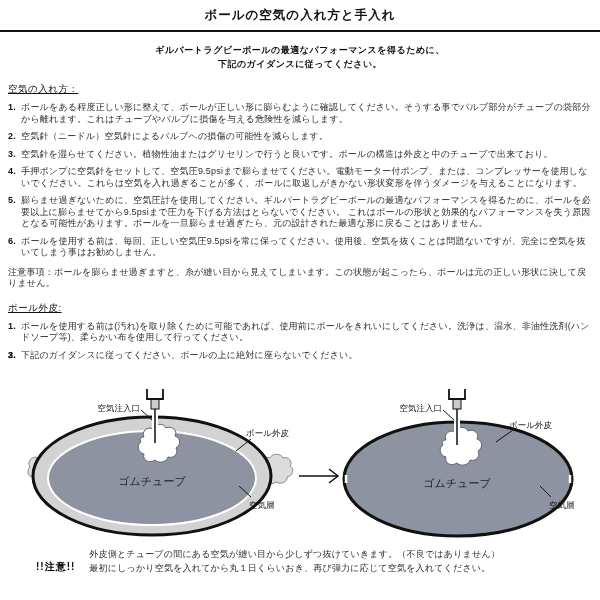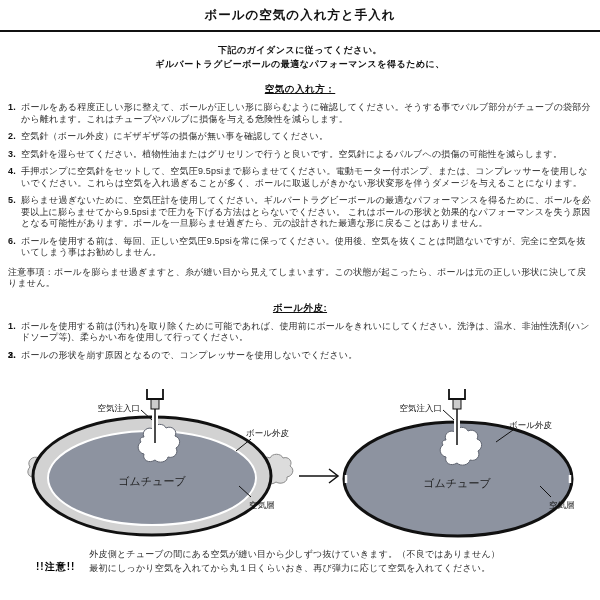--- a/index.html
+++ b/index.html
@@ -15,22 +15,22 @@
     text-align:center;font-size:12.5px;font-weight:bold;color:#111;
     padding-top:7px;padding-bottom:6px;
     border-bottom:2.5px solid #111;
     letter-spacing:1px;
   }
   .intro{
     margin-top:12px;text-align:center;font-weight:bold;color:#111;
     font-size:9px;line-height:1.5;letter-spacing:0.5px;
   }
   .section-heading{
-    margin:12px 8px 0 8px;font-size:9.5px;font-weight:bold;color:#111;
-    text-decoration:underline;letter-spacing:0.5px;text-align:center;
+    margin:12px 8px 0 8px;font-size:9.5px;font-weight:normal;color:#111;
+    text-decoration:underline;letter-spacing:0.5px;
   }
   ol.steps{
     list-style:none;margin:2px 6px 0 8px;padding:0;
   }
   ol.steps li{
     position:relative;padding-left:13px;margin-top:6px;
     font-size:9px;line-height:11.5px;letter-spacing:0.2px;color:#2e2e2e;
   }
   ol.steps li .num{
     position:absolute;left:0;top:0;font-weight:bold;color:#111;
@@ -51,43 +51,43 @@
   }
 </style>
 </head>
 <body>
 
 <div class="page">
 
   <div class="title">ボールの空気の入れ方と手入れ</div>
 
   <div class="intro">
+    <div>ギルバートラグビーボールの最適なパフォーマンスを得るために、</div>
     <div>下記のガイダンスに従ってください。</div>
-    <div>ギルバートラグビーボールの最適なパフォーマンスを得るために、</div>
   </div>
 
   <div class="section-heading">空気の入れ方：</div>
 
   <ol class="steps">
     <li><span class="num">1.</span><span>ボールをある程度正しい形に整えて、ボールが正しい形に膨らむように確認してください。そうする事でバルブ部分がチューブの袋部分から離れます。これはチューブやバルブに損傷を与える危険性を減らします。</span></li>
-    <li><span class="num">2.</span><span>空気針（ボール外皮）にギザギザ等の損傷が無い事を確認してください。</span></li>
-    <li><span class="num">3.</span><span>空気針を湿らせてください。植物性油またはグリセリンで行うと良いです。空気針によるバルブへの損傷の可能性を減らします。</span></li>
+    <li><span class="num">2.</span><span>空気針（ニードル）空気針によるバルブへの損傷の可能性を減らします。</span></li>
+    <li><span class="num">3.</span><span>空気針を湿らせてください。植物性油またはグリセリンで行うと良いです。ボールの構造は外皮と中のチューブで出来ており。</span></li>
     <li><span class="num">4.</span><span>手押ポンプに空気針をセットして、空気圧9.5psiまで膨らませてください。電動モーター付ポンプ、または、コンプレッサーを使用しないでください。これらは空気を入れ過ぎることが多く、ボールに取返しがきかない形状変形を伴うダメージを与えることになります。</span></li>
     <li><span class="num">5.</span><span>膨らませ過ぎないために、空気圧計を使用してください。ギルバートラグビーボールの最適なパフォーマンスを得るために、ボールを必要以上に膨らませてから9.5psiまで圧力を下げる方法はとらないでください。 これはボールの形状と効果的なパフォーマンスを失う原因となる可能性があります。ボールを一旦膨らませ過ぎたら、元の設計された最適な形に戻ることはありません。</span></li>
     <li><span class="num">6.</span><span>ボールを使用する前は、毎回、正しい空気圧9.5psiを常に保ってください。使用後、空気を抜くことは問題ないですが、完全に空気を抜いてしまう事はお勧めしません。</span></li>
   </ol>
 
   <div class="note">注意事項：ボールを膨らませ過ぎますと、糸が縫い目から見えてしまいます。この状態が起こったら、ボールは元の正しい形状に決して戻りません。</div>
 
   <div class="section-heading">ボール外皮:</div>
 
   <ol class="steps">
     <li><span class="num">1.</span><span>ボールを使用する前は(汚れ)を取り除くために可能であれば、使用前にボールをきれいにしてください。洗浄は、温水、非油性洗剤(ハンドソープ等)、柔らかい布を使用して行ってください。</span></li>
     <li><span class="num">2.</span></li>
-    <li><span class="num">3.</span><span>ボールの形状を崩す原因となるので、コンプレッサーを使用しないでください。</span></li>
+    <li><span class="num">3.</span><span>下記のガイダンスに従ってください、ボールの上に絶対に座らないでください。</span></li>
   </ol>
 
   <div class="diagram-wrap">
     <svg width="600" height="155" viewBox="0 0 600 155">
 
       <g>
 
         <path d="M30,80 C26,74 33,68 39,71 C41,66 50,66 52,71 C58,69 62,75 59,79 C64,82 62,89 56,90 C57,95 50,98 45,95 C40,99 32,96 33,90 C28,90 26,84 30,80 Z" fill="#DCDCDC" stroke="#8a8a8a" stroke-width="1"></path>
         <path d="M261,80 C257,74 264,68 270,71 C272,66 281,66 283,71 C289,69 293,75 290,79 C295,82 293,89 287,90 C288,95 281,98 276,95 C271,99 263,96 264,90 C259,90 257,84 261,80 Z" fill="#DCDCDC" stroke="#8a8a8a" stroke-width="1"></path>
 

